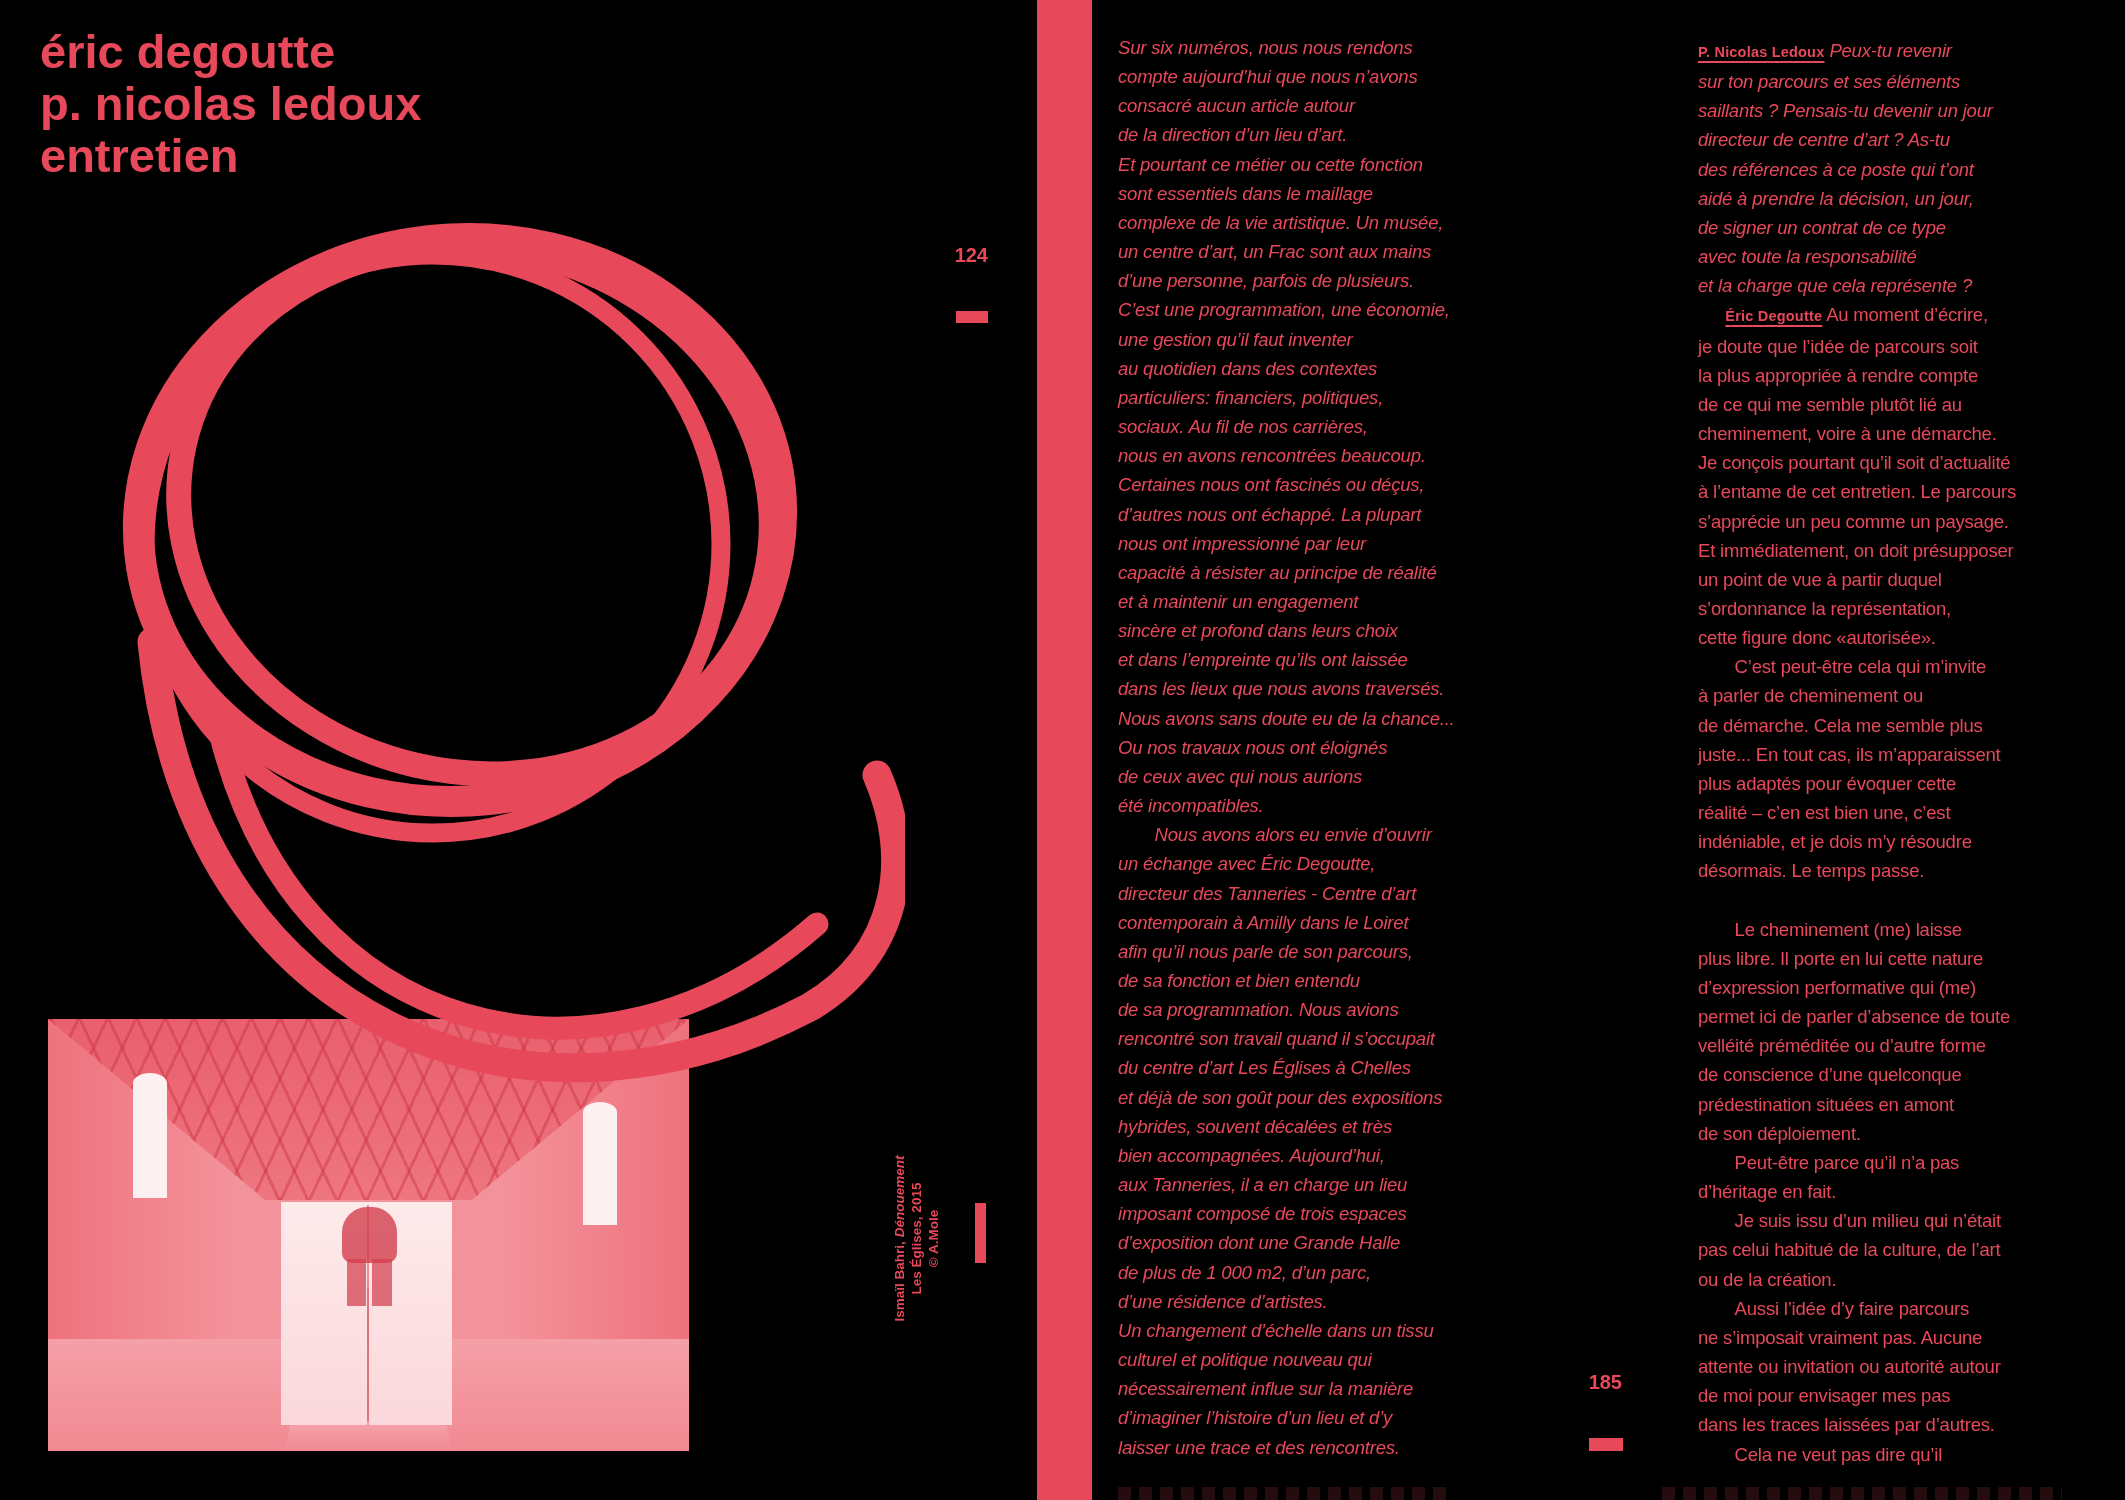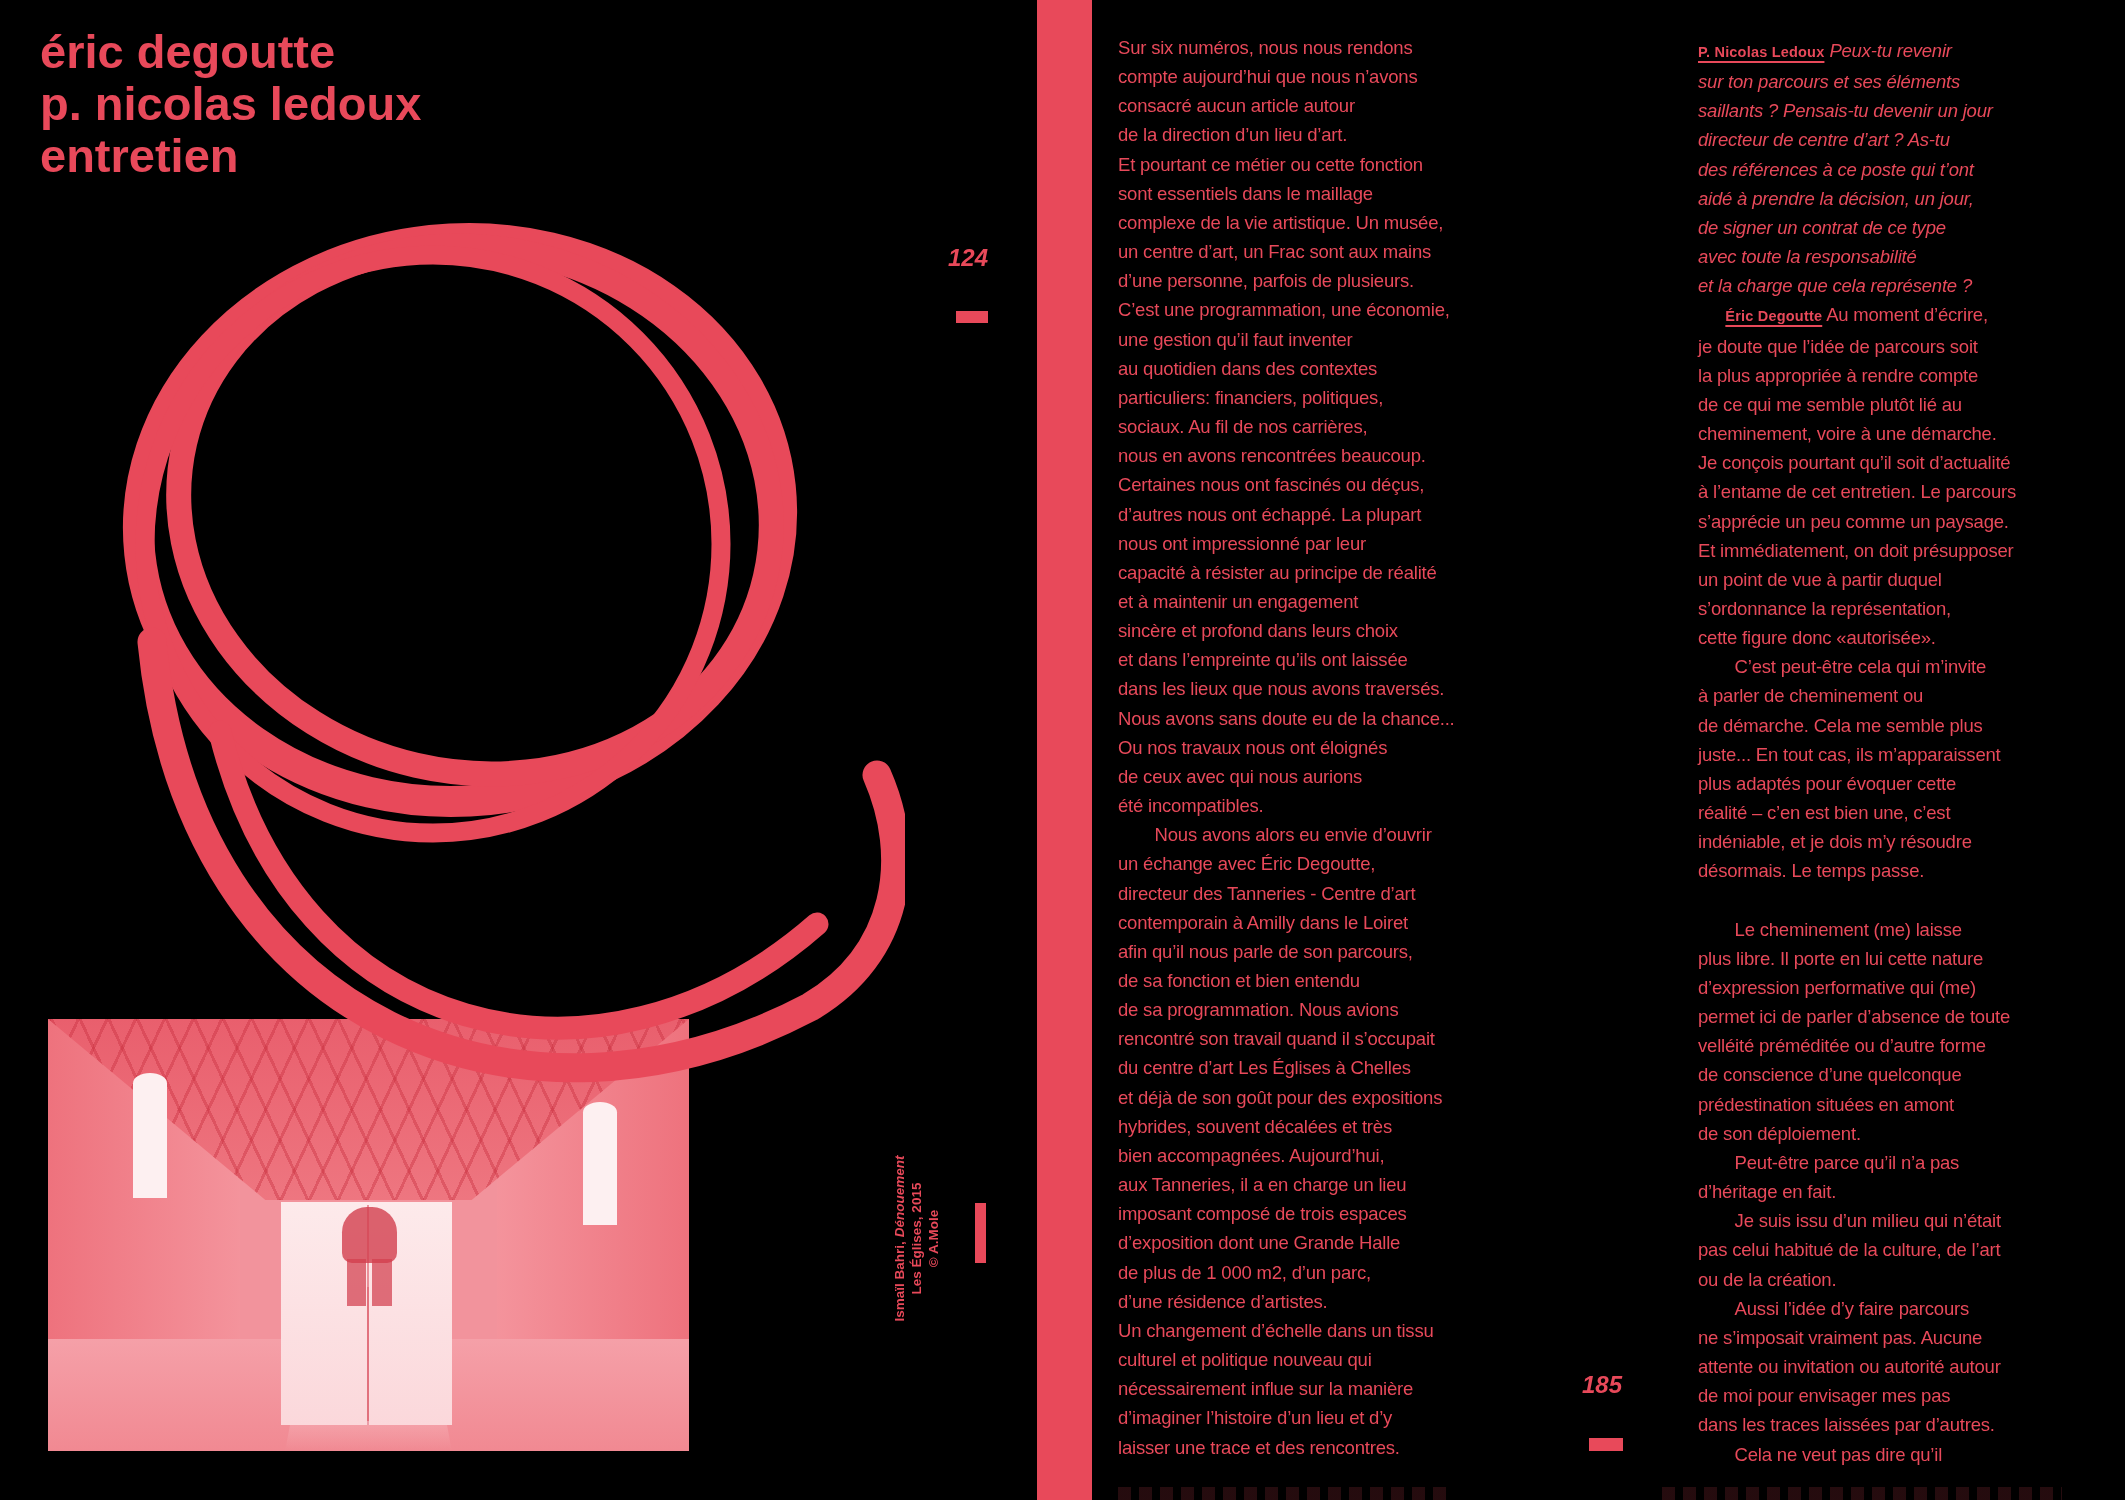--- a/index.html
+++ b/index.html
@@ -46,28 +46,28 @@
   .ph-win-r{left:83.4%;top:19.2%;width:5.4%;height:28.5%;}
   
   .caption-box{left:817px;top:1138px;width:200px;height:200px;display:flex;align-items:center;justify-content:center;z-index:4;}
   .caption-rot{transform:rotate(-90deg);font-size:13.5px;font-weight:700;line-height:17px;
     text-align:center;white-space:nowrap;color:#e8495a;}
   .caption-rot .it{font-style:italic;}
   .caption-marker{left:975px;top:1203px;width:11px;height:60px;background:#e8495a;}
   
   .gutter{left:1037px;top:0;width:55px;height:1500px;background:#e8495a;}
   
-  .folio{font-size:24px;font-weight:700;color:#e8495a;font-style:italic;}
+  .folio{font-size:20px;font-weight:700;color:#e8495a;}
   .folio-124{left:928px;top:244px;width:60px;text-align:right;}
   .bar-124{left:956px;top:311px;width:32px;height:12px;background:#e8495a;}
   .folio-125{left:1572px;top:1371px;width:50px;text-align:right;}
   .bar-125{left:1589px;top:1438px;width:34px;height:13px;background:#e8495a;}
   
   .col{font-size:18.5px;line-height:29.15px;letter-spacing:-0.2px;color:#e8495a;white-space:pre;z-index:2;}
-  .col-mid{left:1118px;top:33px;width:352px;}
+  .col-mid{left:1118px;top:33px;width:352px;font-style:italic;}
   .col-right{left:1662px;top:36px;width:440px;margin-left:36px;}
   .speaker{font-size:14.5px;font-weight:700;text-decoration:underline;
     text-decoration-thickness:2px;text-underline-offset:4px;letter-spacing:.2px;}
   .q{font-style:italic;}
   
   .cropline{top:1487px;height:13px;opacity:.16;overflow:hidden;
     background:repeating-linear-gradient(90deg,#e8495a 0 13px,transparent 13px 21px);}
   .cropline.mid{left:1118px;width:330px;}
   .cropline.right{left:1662px;width:400px;}
 </style>

